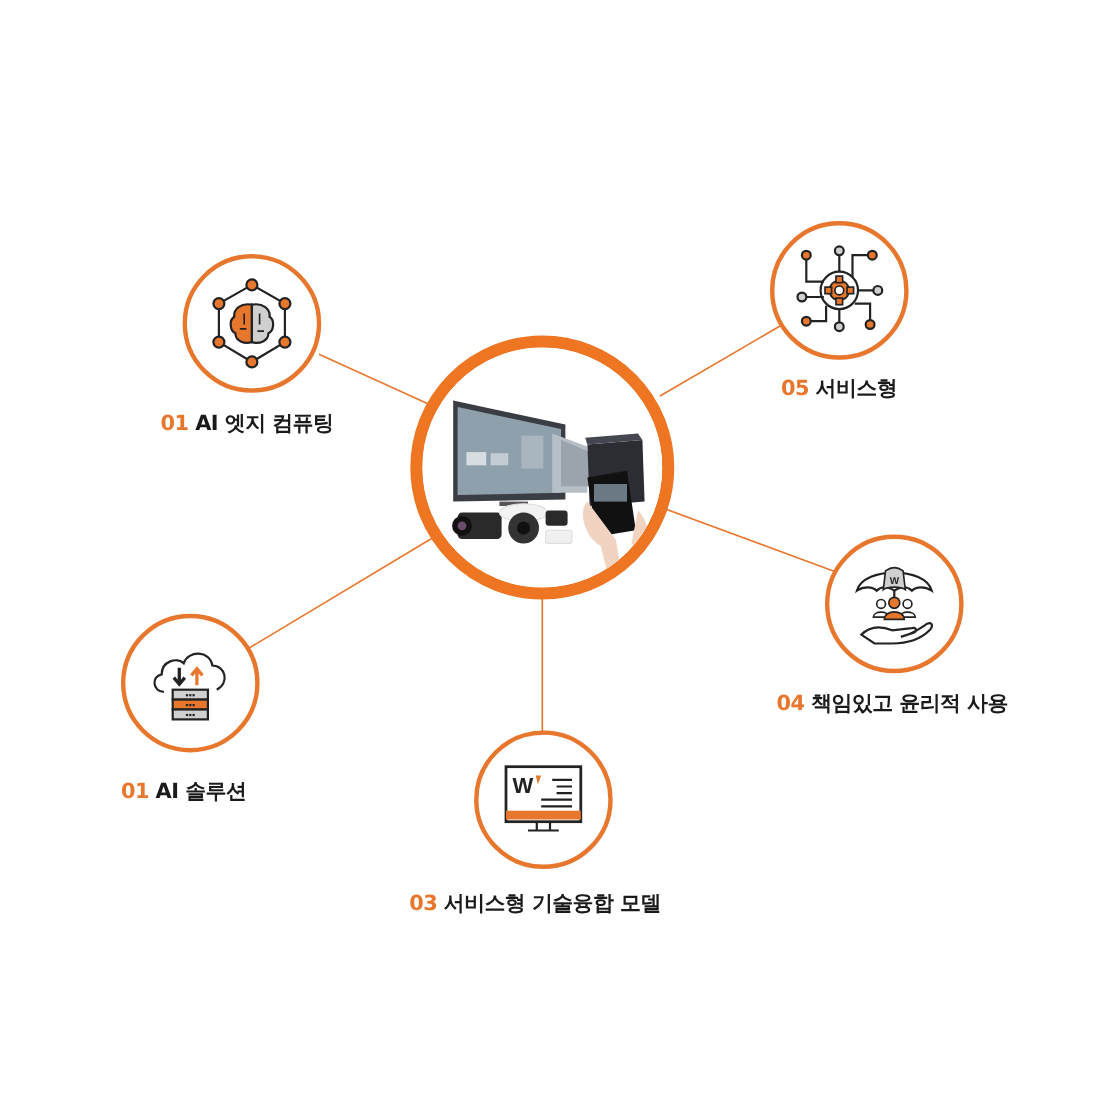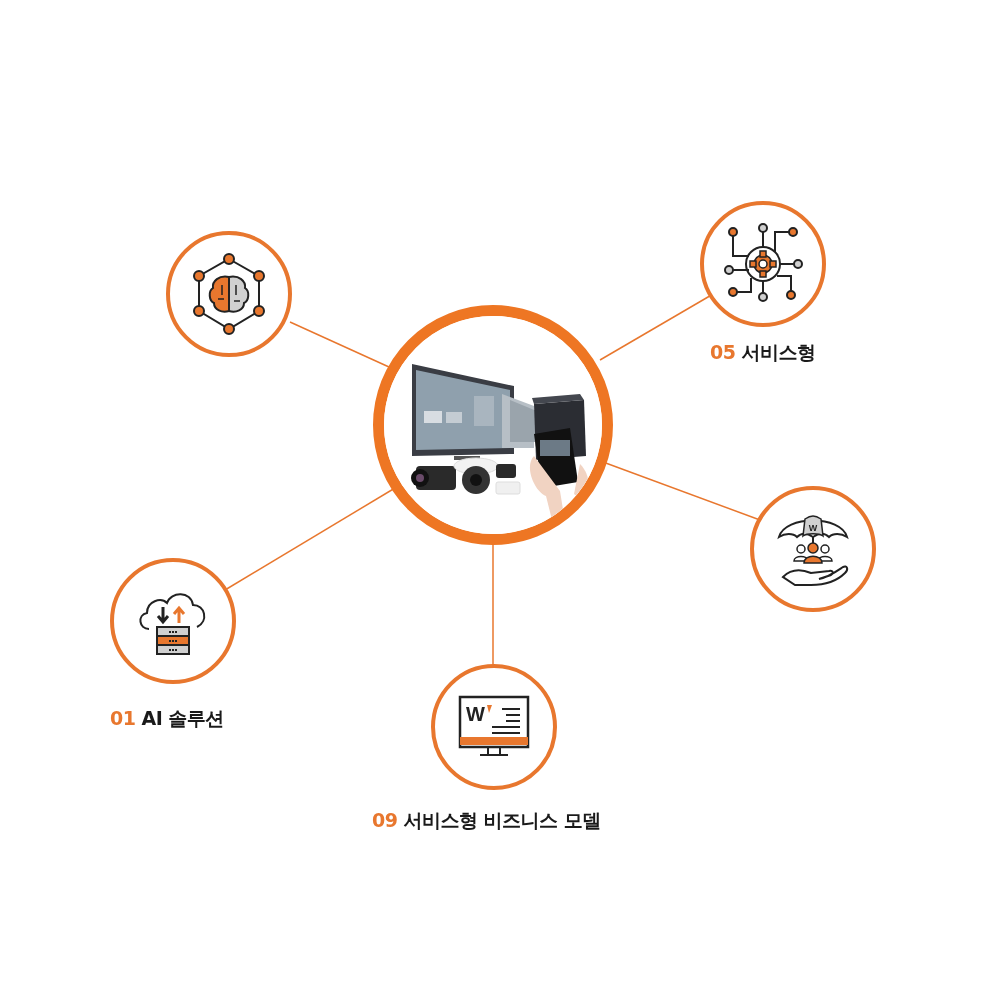--- a/index.html
+++ b/index.html
@@ -70,20 +70,23 @@
         <circle cx="73" cy="60" r="5" fill="#e8772e"></circle>
         <circle cx="43" cy="78" r="5" fill="#e8772e"></circle>
         <circle cx="13" cy="60" r="5" fill="#e8772e"></circle>
         <circle cx="13" cy="25" r="5" fill="#e8772e"></circle>
       </g>
       <path d="M43,26 C33,24 26,30 27,37 C22,40 23,50 28,52 C28,59 36,62 43,60 Z" fill="#e8772e" stroke="#222" stroke-width="2"></path>
       <path d="M43,26 C53,24 60,30 59,37 C64,40 63,50 58,52 C58,59 50,62 43,60 Z" fill="#d0d0d0" stroke="#222" stroke-width="2"></path>
       <path d="M36,34 L36,44 M32,48 L38,48 M50,34 L50,44 M48,50 L54,50" stroke="#222" stroke-width="1.5"></path>
     </svg>
   </div>
+  <div class="label" style="left:146px; top:372px;">
+    <span class="num">01</span><span>AI 엣지 컴퓨팅</span>
+  </div>
 
   <div class="node-circle small" style="left:700px; top:201px;">
     <svg width="88" height="88" viewBox="0 0 88 88">
       <circle cx="44" cy="44" r="17" fill="none" stroke="#222" stroke-width="2"></circle>
       <g stroke="#222" stroke-width="2" fill="none">
         <path d="M30,36 L14,36 L14,14"></path>
           <path d="M44,27 L44,10"></path>
           <path d="M56,32 L56,12 L72,12"></path>
         <path d="M61,44 L78,44"></path>
           <path d="M30,50 L12,50"></path>
@@ -148,36 +151,39 @@
       <line x1="42" y1="30" x2="42" y2="36" stroke="#222" stroke-width="2"></line>
       <circle cx="30" cy="42" r="4" fill="#fff" stroke="#222" stroke-width="1.5"></circle>
       <path d="M23,54 C23,48 37,48 37,54 Z" fill="#fff" stroke="#222" stroke-width="1.5"></path>
       <circle cx="54" cy="42" r="4" fill="#fff" stroke="#222" stroke-width="1.5"></circle>
       <path d="M47,54 C47,48 61,48 61,54 Z" fill="#fff" stroke="#222" stroke-width="1.5"></path>
       <circle cx="42" cy="41" r="5" fill="#e8772e" stroke="#222" stroke-width="1.5"></circle>
       <path d="M33,56 C33,47 51,47 51,56 Z" fill="#e8772e" stroke="#222" stroke-width="1.5"></path>
       <path d="M12,70 C20,62 30,62 40,66 L58,64 C62,63 63,66 60,68 L48,72 C58,70 66,64 72,60 C76,58 78,62 74,66 C66,74 54,78 40,78 L24,78 Z" fill="#fff" stroke="#222" stroke-width="2"></path>
     </svg>
   </div>
+  <div class="label" style="left:706px; top:626px;">
+    <span class="num">04</span><span>책임있고 윤리적 사용</span>
+  </div>
 
   <div class="node-circle small" style="left:431px; top:664px;">
     <svg width="80" height="80" viewBox="0 0 80 80">
       <rect x="6" y="10" width="68" height="50" fill="#fff" stroke="#222" stroke-width="2.5"></rect>
       <rect x="6" y="50" width="68" height="8" fill="#e8772e"></rect>
       <text x="12" y="34" font-size="20" font-weight="bold" fill="#222" font-family="Liberation Sans, sans-serif">W</text>
       <polygon points="33,18 38,18 35,26" fill="#e8772e"></polygon>
       <g stroke="#222" stroke-width="2">
         <line x1="48" y1="22" x2="66" y2="22"></line>
           <line x1="52" y1="28" x2="66" y2="28"></line>
         <line x1="52" y1="34" x2="66" y2="34"></line>
           <line x1="38" y1="40" x2="66" y2="40"></line>
         <line x1="38" y1="46" x2="66" y2="46"></line>
         <line x1="34" y1="60" x2="34" y2="68"></line>
           <line x1="46" y1="60" x2="46" y2="68"></line>
         <line x1="26" y1="68" x2="54" y2="68"></line>
       </g>
     </svg>
   </div>
   <div class="label" style="left:372px; top:808px;">
-    <span class="num">09</span><span>서비스형 비즈니스 모델</span>
+    <span class="num">03</span><span>서비스형 기술융합 모델</span>
   </div>
 
 </div>
 
 </body></html>

